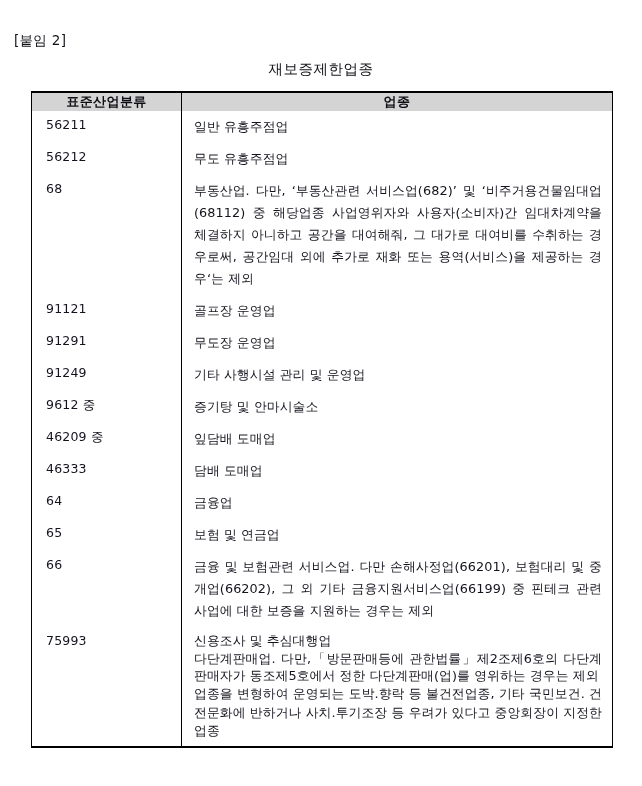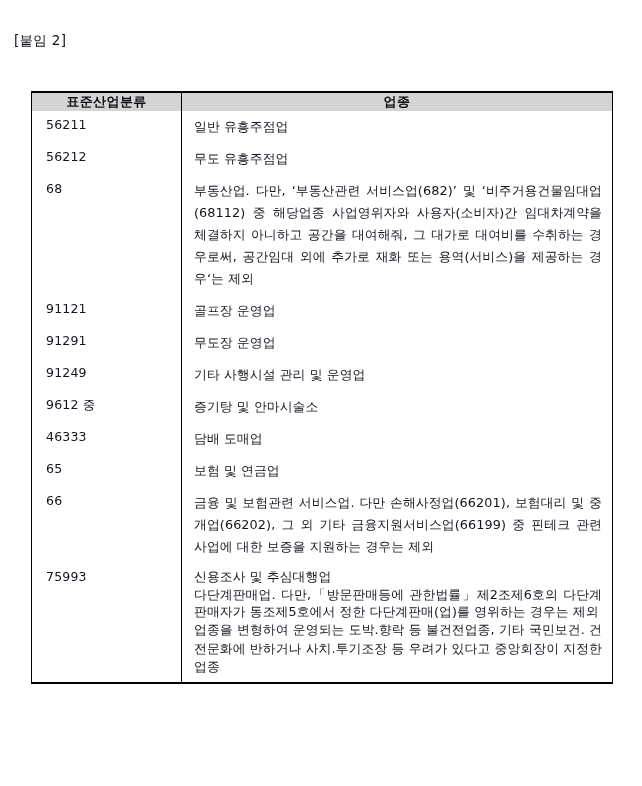--- a/index.html
+++ b/index.html
@@ -116,20 +116,21 @@
     margin-top: 0;
   }
 </style>
 </head>
 <body>
 
 <div class="page">
 
   <div class="attachment-label">[붙임 2]</div>
 
+  <div class="doc-title">재보증제한업종</div>
 
   <div class="table-wrap">
     <table class="main-table">
       <colgroup>
         <col class="col-code">
         <col class="col-desc">
       </colgroup>
       <thead>
         <tr>
           <th class="th-code">표준산업분류</th>
@@ -159,22 +160,30 @@
           </tr>
           <tr>
             <td class="cell-code">91249</td>
             <td class="cell-desc">기타 사행시설 관리 및 운영업</td>
           </tr>
           <tr>
             <td class="cell-code">9612 중</td>
             <td class="cell-desc">증기탕 및 안마시술소</td>
           </tr>
           <tr>
+            <td class="cell-code">46209 중</td>
+            <td class="cell-desc">잎담배 도매업</td>
+          </tr>
+          <tr>
             <td class="cell-code">46333</td>
             <td class="cell-desc">담배 도매업</td>
+          </tr>
+          <tr>
+            <td class="cell-code">64</td>
+            <td class="cell-desc">금융업</td>
           </tr>
           <tr>
             <td class="cell-code">65</td>
             <td class="cell-desc">보험 및 연금업</td>
           </tr>
           <tr>
             <td class="cell-code">66</td>
             <td class="cell-desc">금융 및 보험관련 서비스업. 다만 손해사정업(66201), 보험대리 및 중개업(66202), 그 외 기타 금융지원서비스업(66199) 중 핀테크 관련 사업에 대한 보증을 지원하는 경우는 제외</td>
           </tr>
           <tr class="row-compact">

